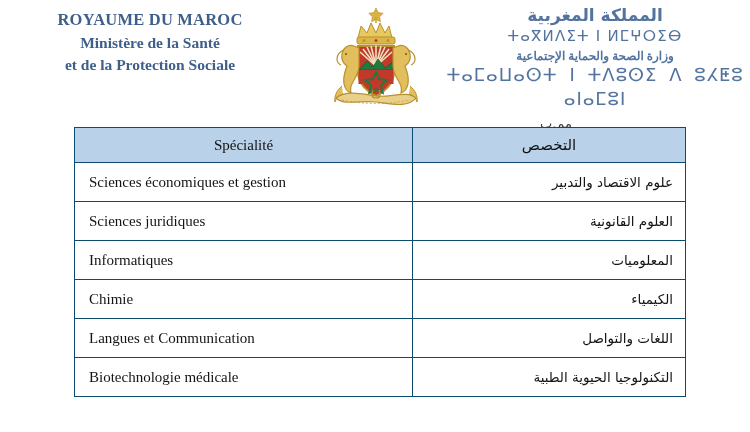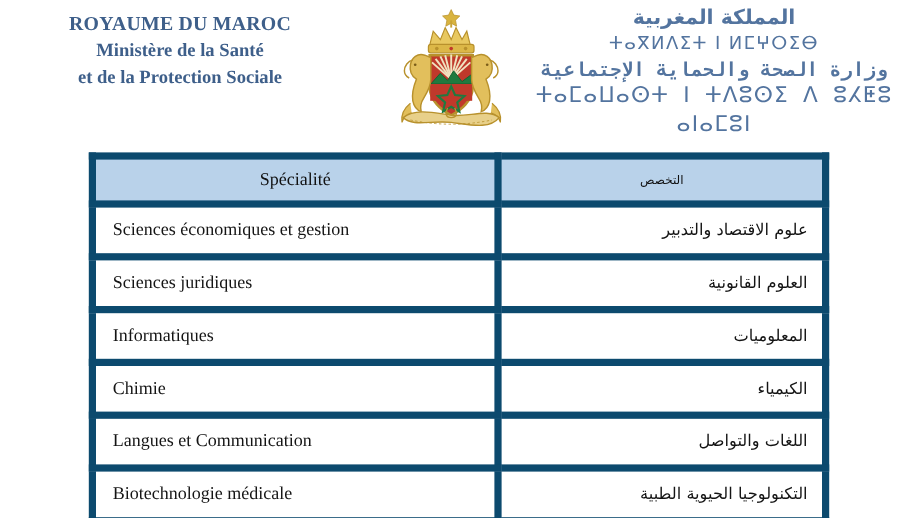--- a/index.html
+++ b/index.html
@@ -65,22 +65,22 @@
     font-weight: bold;
   }
   .lh-right .tif1 {
     font-size: 15px;
     font-family: "DejaVu Sans", sans-serif;
     letter-spacing: 1.2px;
     direction: ltr;
     margin-top: 1px;
   }
   .lh-right .ar2 {
-    font-size: 16px;
-    font-family: Liberation Mono, monospace;
+    font-size: 12px;
+    font-family: Liberation Serif, serif;
     font-weight: bold;
     margin-top: 2px;
   }
   .lh-right .tif2 {
     font-size: 18px;
     font-family: Liberation Mono, monospace;
     letter-spacing: 1px;
     direction: ltr;
     margin-top: 1px;
   }
@@ -96,38 +96,38 @@
   .spec-table {
     position: absolute;
     left: 74px;
     top: 127px;
     width: 611px;
     border-collapse: collapse;
     table-layout: fixed;
   }
   .spec-table th,
   .spec-table td {
-    border: 6px solid #0c4a6e;
+    border: 1px solid #0c4a6e;
     padding: 0 14px;
     vertical-align: middle;
   }
   .spec-table thead th {
     background: #b9d2ea;
     height: 34px;
     text-align: center;
     font-weight: normal;
   }
   .spec-table thead th.fr {
     font-family: "Liberation Serif", "DejaVu Serif", serif;
     font-size: 15px;
     color: #111;
   }
   .spec-table thead th.ar {
     font-family: "DejaVu Sans", sans-serif;
-    font-size: 10px;
+    font-size: 15px;
     direction: rtl;
     color: #111;
   }
   .spec-table tbody td {
     height: 38px;
     margin-top: 36px;
   }
   .spec-table tbody td.fr {
     font-family: "Liberation Serif", "DejaVu Serif", serif;
     font-size: 15px;

